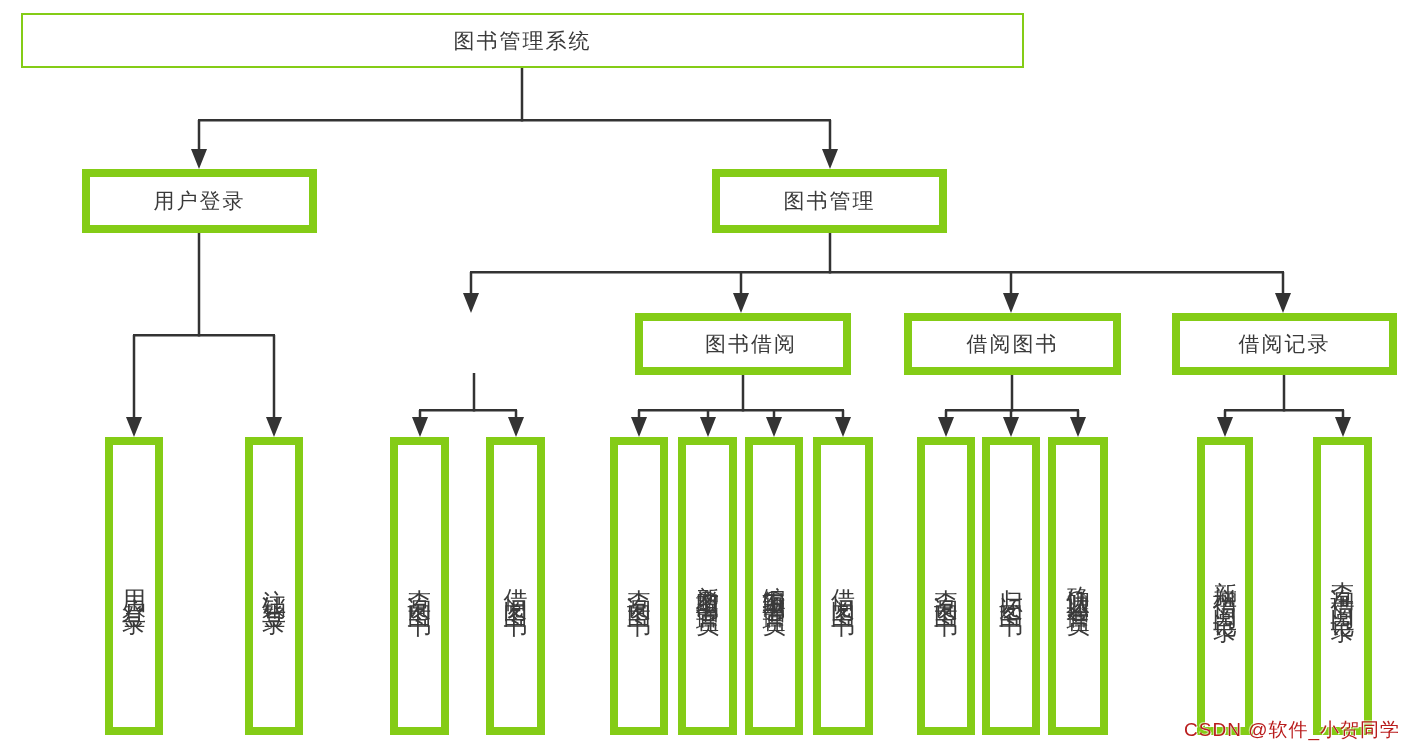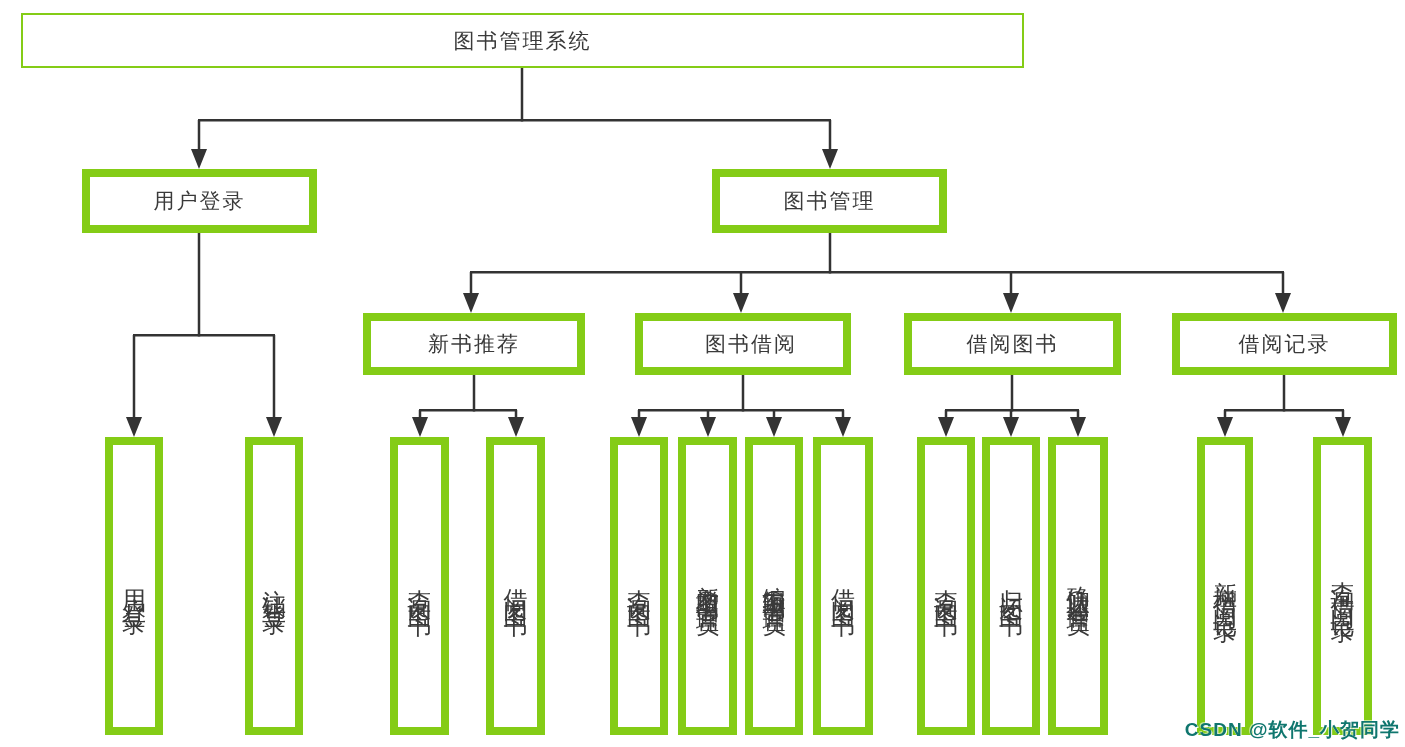--- a/index.html
+++ b/index.html
@@ -44,25 +44,24 @@
     position: absolute;
     left: 0; top: 0;
     pointer-events: none;
   }
   .watermark {
     position: absolute;
     right: 5px;
     bottom: 4px;
     font-size: 19px;
     letter-spacing: 1px;
-    color: #0f766e;
+    color: #b91c1c;
     text-shadow: 1px 1px 0 rgba(255,255,255,0.95), -1px -1px 0 rgba(255,255,255,0.55);
     white-space: nowrap;
     z-index: 5;
-    font-weight: bold;
   }
 </style>
 </head>
 <body>
 
 <div id="canvas">
 
   <svg id="connectors" width="1405" height="747" viewBox="0 0 1405 747">
 
     <g stroke="#333333" stroke-width="2.5">
@@ -143,23 +142,20 @@
     <span class="hlabel">图书管理系统</span>
   </div>
 
   <div class="node" style="left:82px; top:169px; width:235px; height:64px;">
     <span class="hlabel">用户登录</span>
   </div>
   <div class="node" style="left:712px; top:169px; width:235px; height:64px;">
     <span class="hlabel">图书管理</span>
   </div>
 
-  <div class="node" style="left:363px; top:313px; width:222px; height:62px;">
-    <span class="hlabel">新书推荐</span>
-  </div>
   <div class="node" style="left:635px; top:313px; width:216px; height:62px;padding-left:16px;">
     <span class="hlabel">图书借阅</span>
   </div>
   <div class="node" style="left:904px; top:313px; width:217px; height:62px;">
     <span class="hlabel">借阅图书</span>
   </div>
   <div class="node" style="left:1172px; top:313px; width:225px; height:62px;">
     <span class="hlabel">借阅记录</span>
   </div>
 

